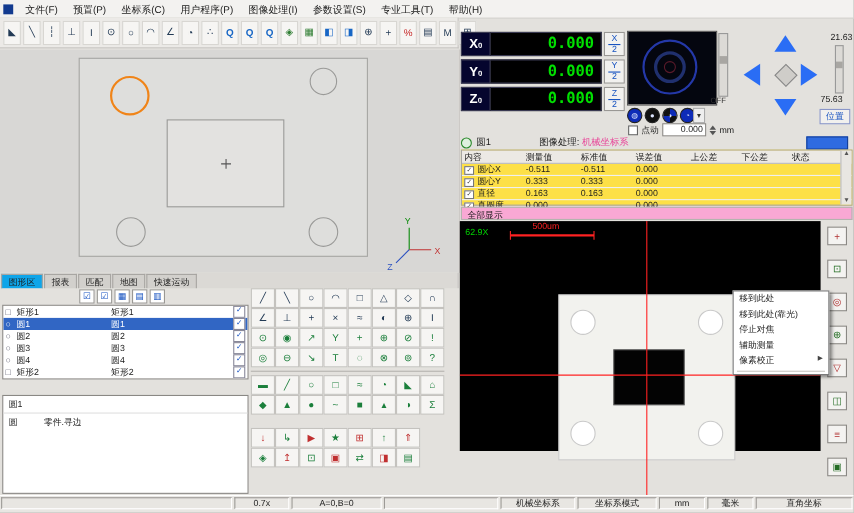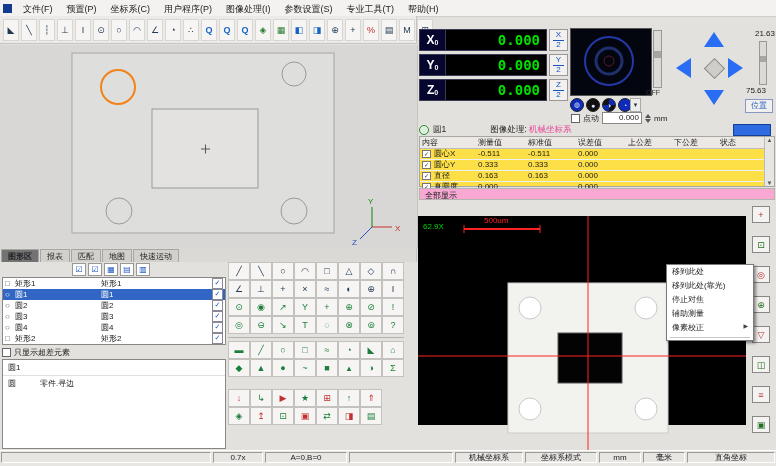--- a/index.html
+++ b/index.html
@@ -19,21 +19,21 @@
   .toolbar span:nth-of-type(15),.toolbar span:nth-of-type(16){color:#2e7d32}
   .toolbar span:nth-of-type(17),.toolbar span:nth-of-type(18){color:#1766c5}
   .toolbar span:nth-of-type(21){color:#c62828}
 
   
   .canvas{position:absolute;left:0;top:45px;border-right:1px solid #c6c4c0}
 
   
   .tabs-bar{position:absolute;left:0;top:248px;width:417px;height:14px;display:flex;align-items:flex-end;background:#dbd9d5;border-right:1px solid #c6c4c0;box-sizing:border-box}
   .tab{height:12px;padding:0 6px;font-size:8px;background:#d2d0cc;border:1px solid #a8a6a2;border-bottom:none;margin-left:1px;display:flex;align-items:center;white-space:nowrap}
-  .tab.active{background:#737373;font-weight:bold}
+  .tab.active{background:#0ea5e9;font-weight:normal}
 
   
   .list-toolbar{position:absolute;left:0;top:263px;width:226px;height:13px;display:flex;gap:2px;align-items:center;padding-left:72px;box-sizing:border-box}
   .lt-icon{width:12px;height:11px;border:1px solid #9a9894;background:#fff;font-size:8px;color:#1652c0;display:flex;align-items:center;justify-content:center;flex:none}
 
   
   .el-list{position:absolute;left:2px;top:277px;width:222px;height:66px;background:#fff;border:1px solid #8a8884;overflow:hidden}
   .el-row{display:flex;align-items:center;height:11px;font-size:8px;padding:0 2px}
   .el-row.selected{background:#3166c4;color:#fff}
   .el-icon{width:10px;color:#556;flex:none}
@@ -124,21 +124,21 @@
   .chk{font-style:normal;color:#333;margin-right:1px}
   .chk::before{content:"✓";border:1px solid #777;font-size:6px;padding:0 1px;margin-right:2px;background:#fff}
   .vscroll{position:absolute;right:0;top:0;bottom:0;width:9px;background:#e8e6e2;border-left:1px solid #bbb;font-size:6px;color:#555;display:flex;flex-direction:column;justify-content:space-between;align-items:center}
   .vscroll::before{content:"▲"}
   .vscroll::after{content:"▼"}
 
   
   .show-all{position:absolute;left:419px;top:188px;width:356px;height:12px;background:#f9a8d4;border:1px solid #b5b3af;font-size:8px;padding:1px 5px;box-sizing:border-box}
 
   
-  .live-view{position:absolute;left:418px;top:216px;width:328px;height:209px;background:#000}
+  .live-view{position:absolute;left:418px;top:201px;width:328px;height:209px;background:#000}
   .mag{position:absolute;left:5px;top:6px;color:#00d400;font-size:8px}
   .scale-label{position:absolute;left:66px;top:0px;color:#ff2222;font-size:8px}
 
   
   .right-strip{position:absolute;left:746px;top:201px;width:30px;height:249px;display:flex;flex-direction:column;align-items:center;gap:13px;padding-top:5px;box-sizing:border-box}
   .rs-icon{width:16px;height:15px;border:1px solid #8a8884;background:#f4f3f1;font-size:9px;display:flex;align-items:center;justify-content:center;flex:none}
   .right-strip span:nth-of-type(odd){color:#b03030}
   .right-strip span:nth-of-type(even){color:#246d24}
 
   
@@ -276,24 +276,20 @@
       <span class="el-check"></span>
     </div>
     <div class="el-row">
       <span class="el-icon">□</span>
       <span class="el-name">矩形2</span>
       <span class="el-alias">矩形2</span>
       <span class="el-check"></span>
     </div>
   </div>
 
-  <div class="filter-row">
-    <span class="cbox"></span>
-    <span>只显示超差元素</span>
-  </div>
 
   <div class="features-box">
     <div class="feat-title">圆1</div>
     <div class="feat-row">
       <span>圆</span>
       <span>零件.寻边</span>
     </div>
   </div>
 
   <div class="palette">

